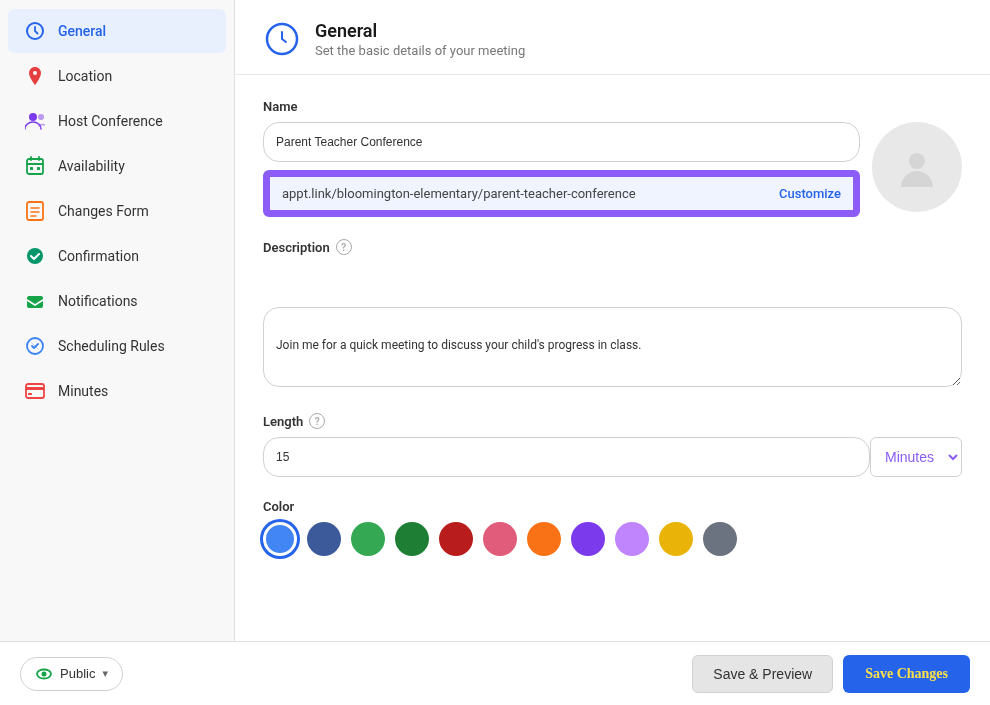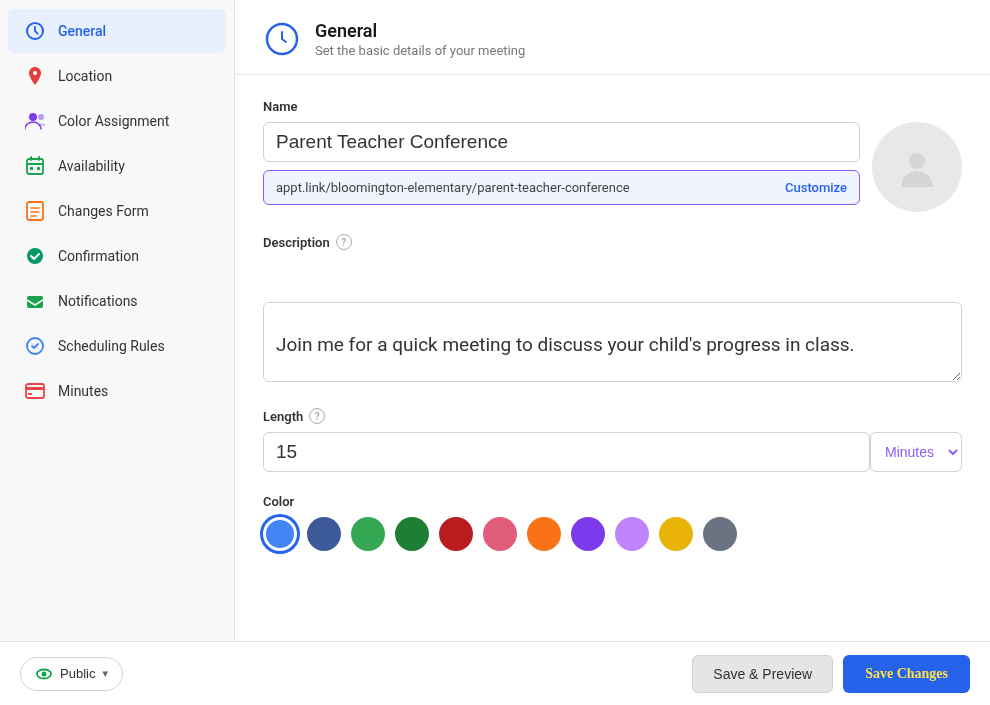--- a/index.html
+++ b/index.html
@@ -22,24 +22,24 @@
 
     .form-area { padding: 24px 28px; }
 
     .form-row { margin-bottom: 22px; }
     .form-label { font-size: 13px; font-weight: 600; color: #333; margin-bottom: 8px; display: flex; align-items: center; gap: 6px; }
     .help-icon { width: 16px; height: 16px; border-radius: 50%; border: 1.5px solid #aaa; color: #aaa; font-size: 10px; display: inline-flex; align-items: center; justify-content: center; cursor: pointer; flex-shrink: 0; }
 
     .name-area { display: flex; gap: 12px; }
     .name-input-col { flex: 1; }
 
-    input[type="text"], textarea { width: 100%; border: 1px solid #d1d1d1; border-radius: 6px; font-size: 19px; color: #333; outline: none; }
+    input[type="text"], textarea { width: 100%; border: 1px solid #d1d1d1; border-radius: 16px; font-size: 12px; color: #333; outline: none; }
     input[type="text"] { padding: 9px 12px; height: 40px; }
 
-    .url-row { display: flex; align-items: center; justify-content: space-between; background: #f0f4ff; border: 1px solid #8b5cf6; border-radius: 6px; padding: 9px 12px; margin-top: 8px; }
+    .url-row { display: flex; align-items: center; justify-content: space-between; background: #f0f4ff; border: 7px solid #8b5cf6; border-radius: 6px; padding: 9px 12px; margin-top: 8px; }
     .url-text { font-size: 13px; color: #444; }
     .customize-link { font-size: 13px; color: #2563eb; cursor: pointer; font-weight: 500; }
 
     .avatar-placeholder { width: 90px; height: 90px; background: #e8e8e8; border-radius: 50%; display: flex; align-items: center; justify-content: center; flex-shrink: 0; }
     .avatar-placeholder svg { opacity: 0.4; }
 
     textarea { padding: 28px 12px; height: 80px; resize: vertical; font-family: inherit; line-height: 1.5; margin-top: 44px; }
 
     .length-row { display: flex; }
     .length-number { width: 80px; }
@@ -85,21 +85,21 @@
 
     <div class="sidebar-item">
       <span class="sidebar-icon">
         <svg width="20" height="18" viewBox="0 0 20 18" fill="none">
           <circle cx="8" cy="5" r="4" fill="#7c3aed"></circle>
           <path d="M0 17c0-4 3.58-7 8-7s8 3 8 7" stroke="#7c3aed" stroke-width="1.5" stroke-linecap="round"></path>
           <circle cx="16" cy="5" r="3" fill="#7c3aed" opacity="0.5"></circle>
           <path d="M14 14c1-1.5 4-2 6-1" stroke="#7c3aed" stroke-width="1.5" stroke-linecap="round" opacity="0.5"></path>
         </svg>
       </span>
-      <span>Color Assignment</span>
+      <span>Host Conference</span>
     </div>
 
     <div class="sidebar-item">
       <span class="sidebar-icon">
         <svg width="20" height="20" viewBox="0 0 20 20" fill="none">
           <rect x="2" y="3" width="16" height="15" rx="2" stroke="#16a34a" stroke-width="1.8"></rect>
           <path d="M6 1v3M14 1v3M2 8h16" stroke="#16a34a" stroke-width="1.8" stroke-linecap="round"></path>
           <rect x="5" y="11" width="3" height="3" rx="0.5" fill="#16a34a"></rect>
           <rect x="12" y="11" width="3" height="3" rx="0.5" fill="#16a34a"></rect>
         </svg>

